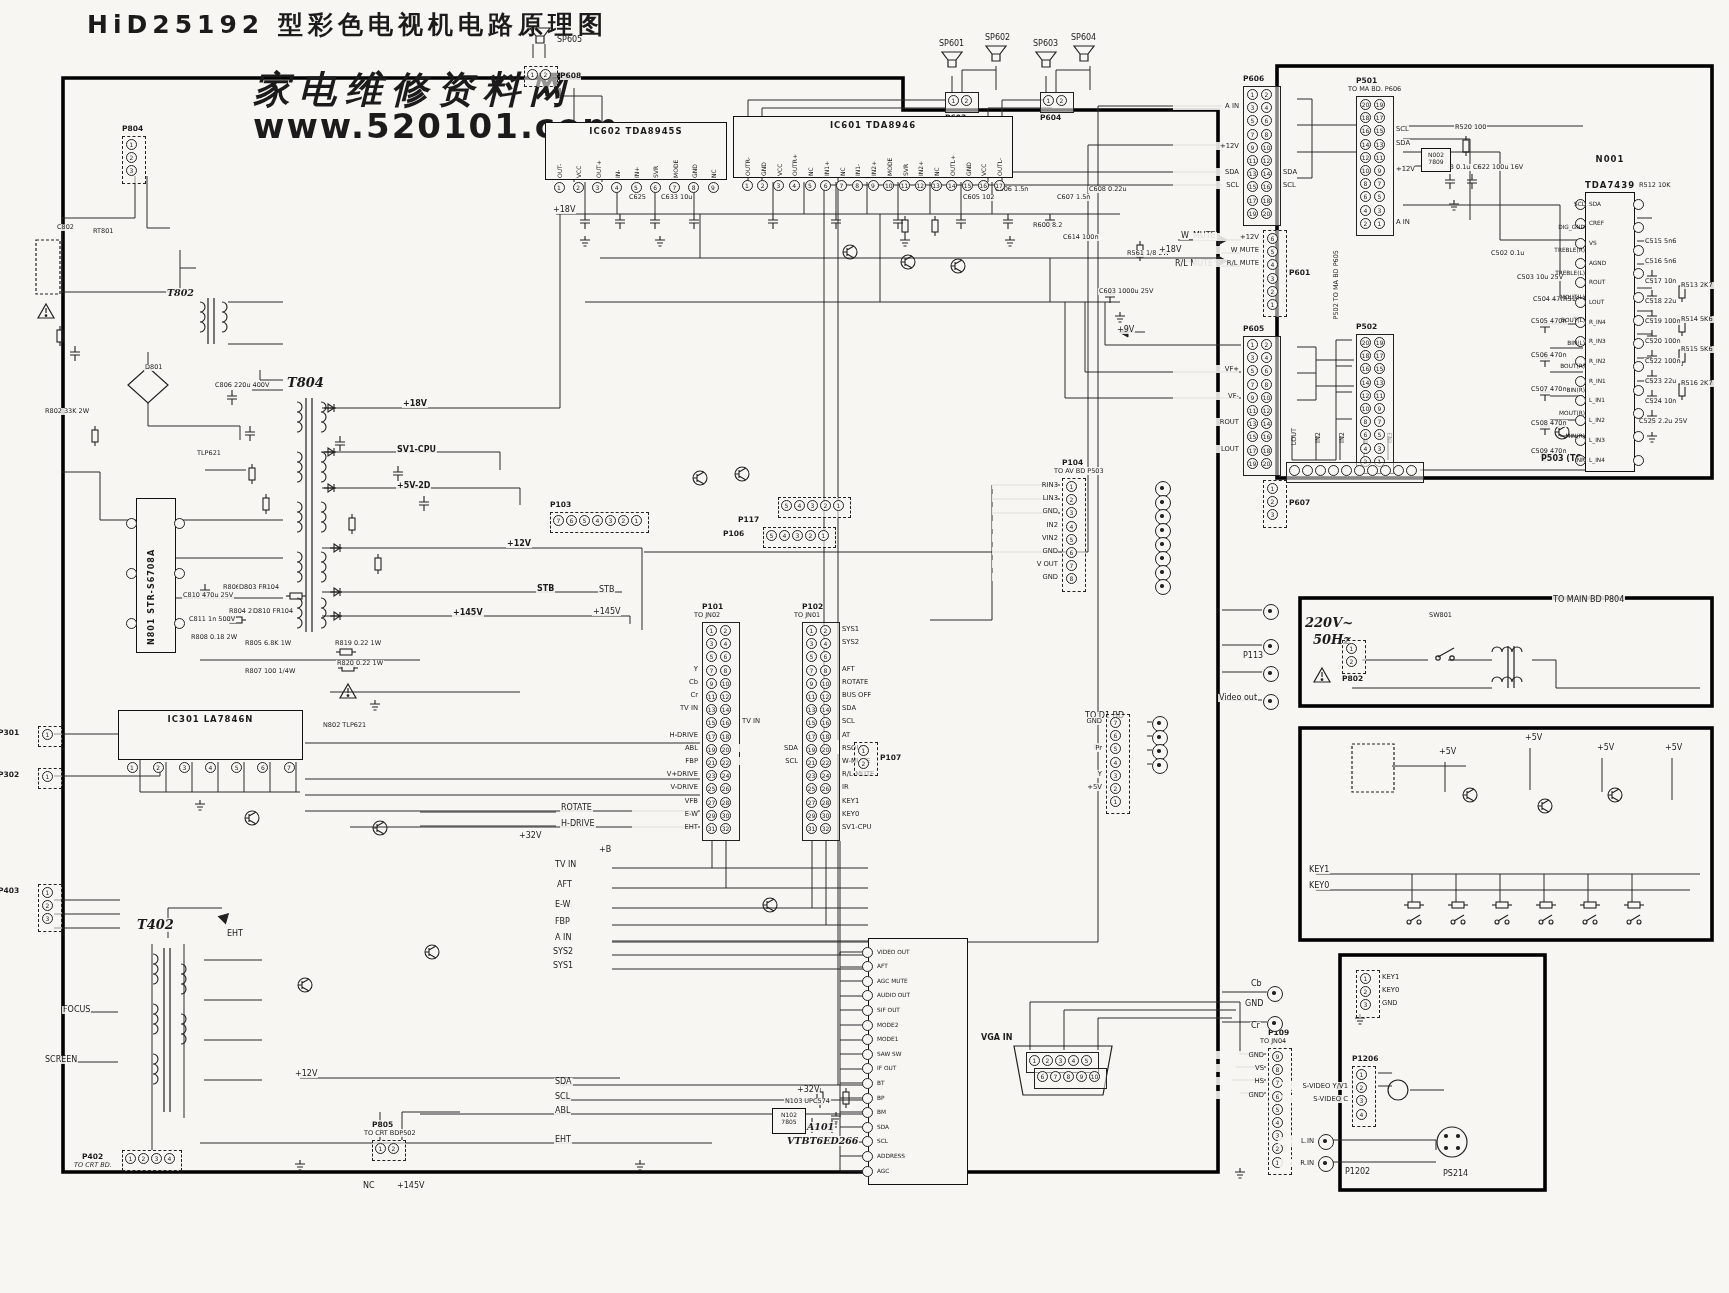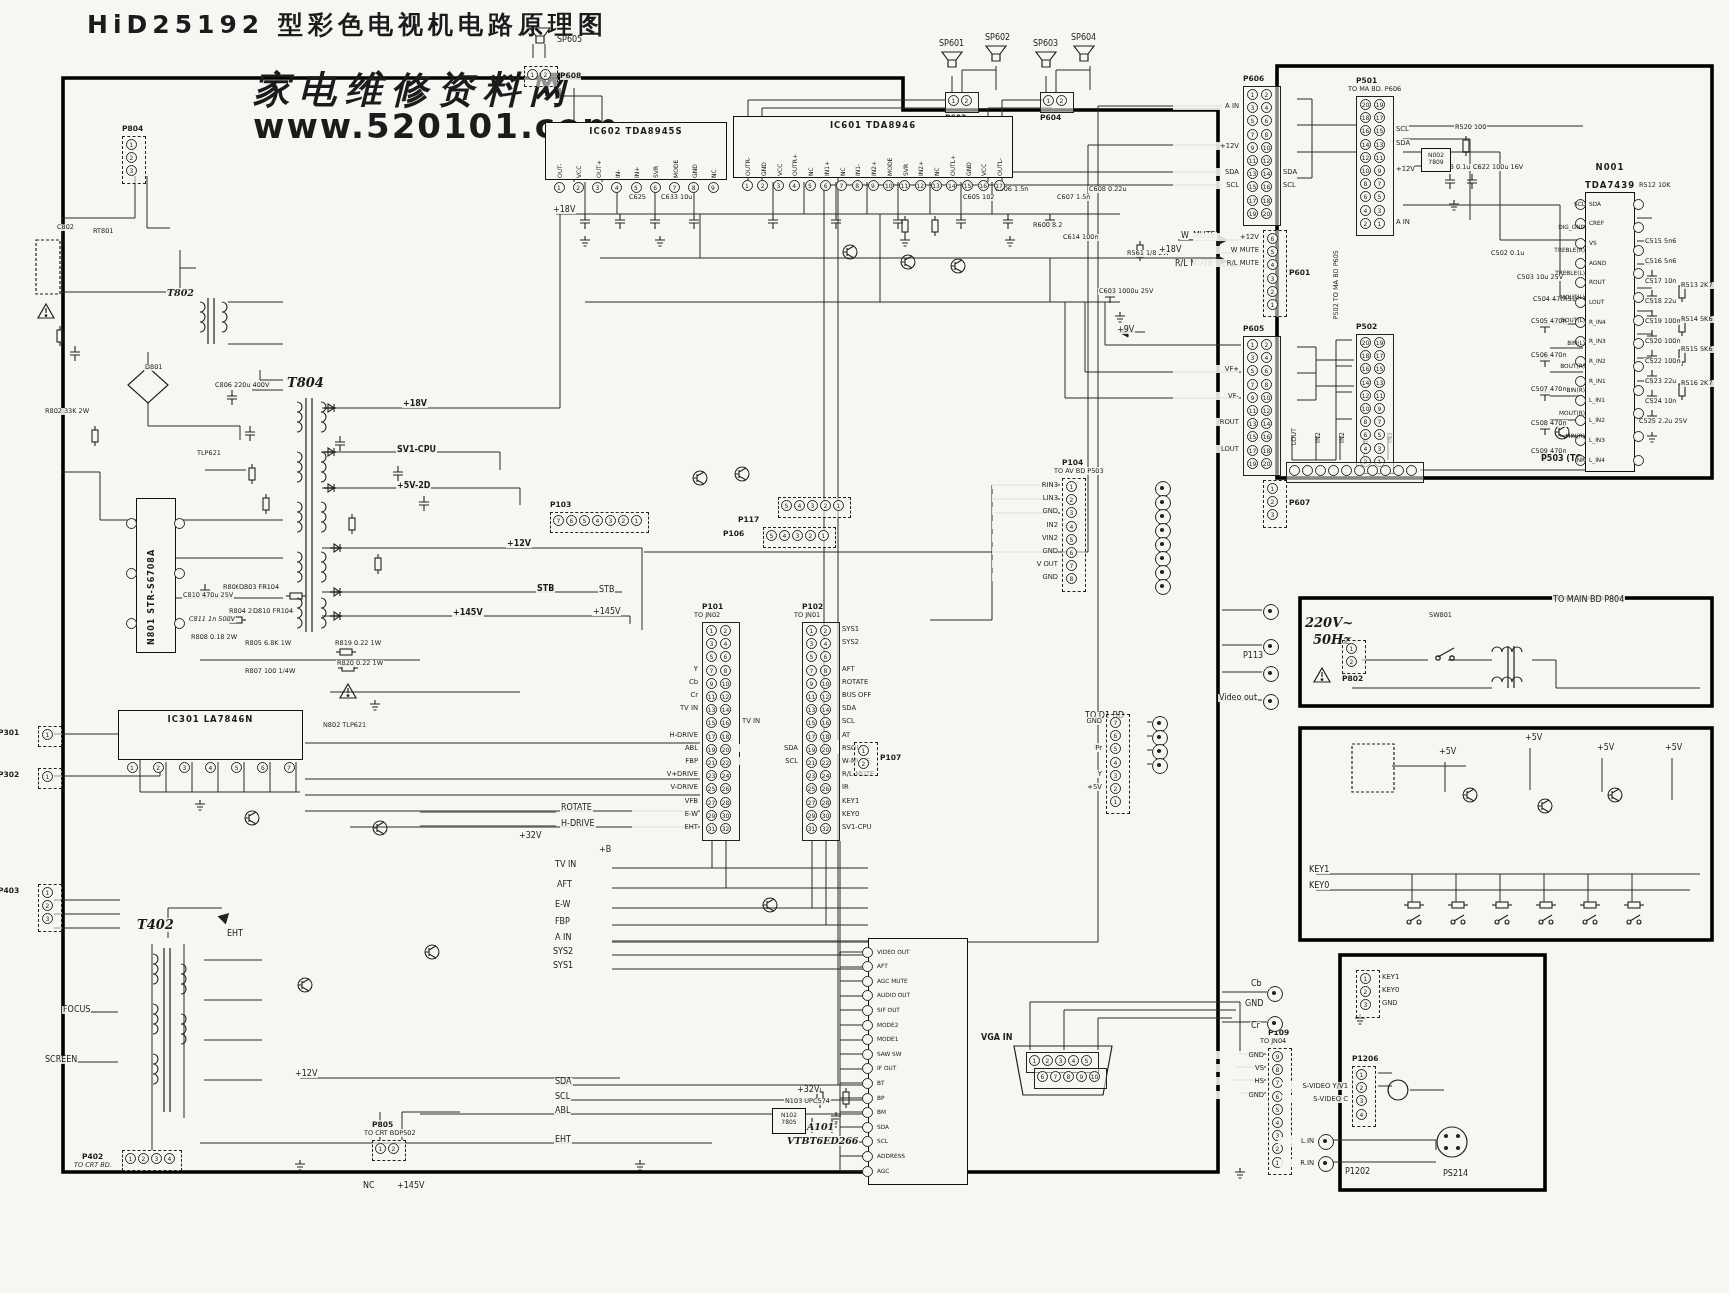--- a/index.html
+++ b/index.html
@@ -332,21 +332,21 @@
       <div class="lab t" style="left: 196px; top: 450px;">TLP621</div>
       <div class="lab t" style="left: 322px; top: 722px;">N802 TLP621</div>
       <div class="lab sb" style="left: 402px; top: 400px;">+18V</div>
       <div class="lab sb" style="left: 396px; top: 446px;">SV1-CPU</div>
       <div class="lab sb" style="left: 396px; top: 482px;">+5V-2D</div>
       <div class="lab sb" style="left: 506px; top: 540px;">+12V</div>
       <div class="lab sb" style="left: 536px; top: 585px;">STB</div>
       <div class="lab sb" style="left: 452px; top: 609px;">+145V</div>
       <div class="lab t" style="left: 182px; top: 592px;">C810 470u 25V</div>
       <div class="lab t" style="left: 222px; top: 584px;">R806 1K 1/4W</div>
-      <div class="lab t" style="left: 188px; top: 616px; font-style: italic;">C811 1n 500V</div>
+      <div class="lab t" style="left: 188px; top: 616px;">C811 1n 500V</div>
       <div class="lab t" style="left: 228px; top: 608px;">R804 2K2</div>
       <div class="lab t" style="left: 252px; top: 608px;">D810 FR104</div>
       <div class="lab t" style="left: 238px; top: 584px;">D803 FR104</div>
       <div class="lab t" style="left: 190px; top: 634px;">R808 0.18 2W</div>
       <div class="lab t" style="left: 244px; top: 640px;">R805 6.8K 1W</div>
       <div class="lab t" style="left: 244px; top: 668px;">R807 100 1/4W</div>
       <div class="lab t" style="left: 334px; top: 640px;">R819 0.22 1W</div>
       <div class="lab t" style="left: 336px; top: 660px;">R820 0.22 1W</div>
       <div class="lab big" style="left: 136px; top: 918px;">T402</div>
       <div class="lab s" style="left: 62px; top: 1006px;">FOCUS</div>
@@ -905,21 +905,21 @@
       <div class="hpin" style="left: 877px; top: 1109.1px;">BM</div>
       <div class="pin" style="left: 862px; top: 1121.7px;"></div>
       <div class="hpin" style="left: 877px; top: 1123.7px;">SDA</div>
       <div class="pin" style="left: 862px; top: 1136.3px;"></div>
       <div class="hpin" style="left: 877px; top: 1138.3px;">SCL</div>
       <div class="pin" style="left: 862px; top: 1150.9px;"></div>
       <div class="hpin" style="left: 877px; top: 1152.9px;">ADDRESS</div>
       <div class="pin" style="left: 862px; top: 1165.5px;"></div>
       <div class="hpin" style="left: 877px; top: 1167.5px;">AGC</div>
       <div class="icbox" style="left: 1585px; top: 192px; width: 50px; height: 280px;"></div>
-      <div class="icname" style="left: 1565px; top: 162px; width: 90px;">N001</div>
+      <div class="icname" style="left: 1565px; top: 154px; width: 90px;">N001</div>
       <div class="icname" style="left: 1565px; top: 180px; width: 90px;">TDA7439</div>
       <div class="pin" style="left: 1575px; top: 198.5px;"></div>
       <div class="hpin" style="left: 1589px; top: 200.5px;">SDA</div>
       <div class="pin" style="left: 1575px; top: 218.192px;"></div>
       <div class="hpin" style="left: 1589px; top: 220.192px;">CREF</div>
       <div class="pin" style="left: 1575px; top: 237.885px;"></div>
       <div class="hpin" style="left: 1589px; top: 239.885px;">VS</div>
       <div class="pin" style="left: 1575px; top: 257.577px;"></div>
       <div class="hpin" style="left: 1589px; top: 259.577px;">AGND</div>
       <div class="pin" style="left: 1575px; top: 277.269px;"></div>

